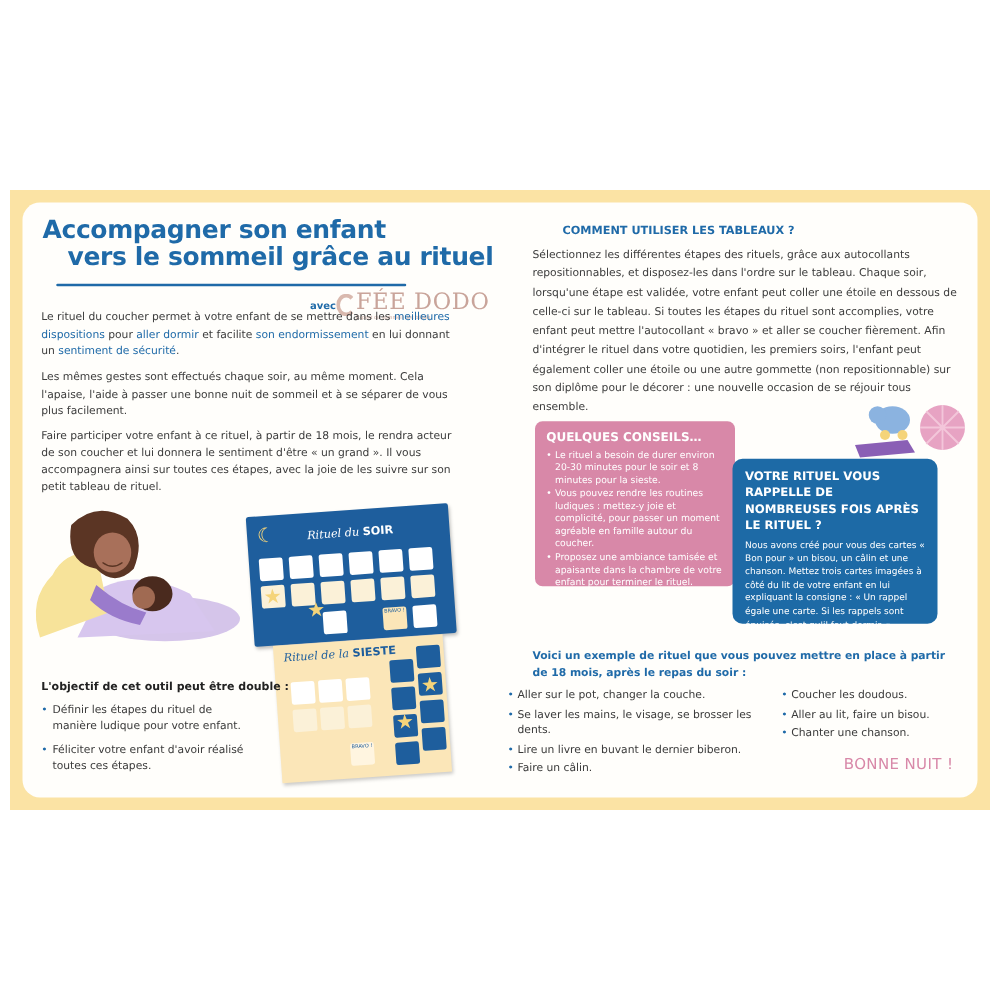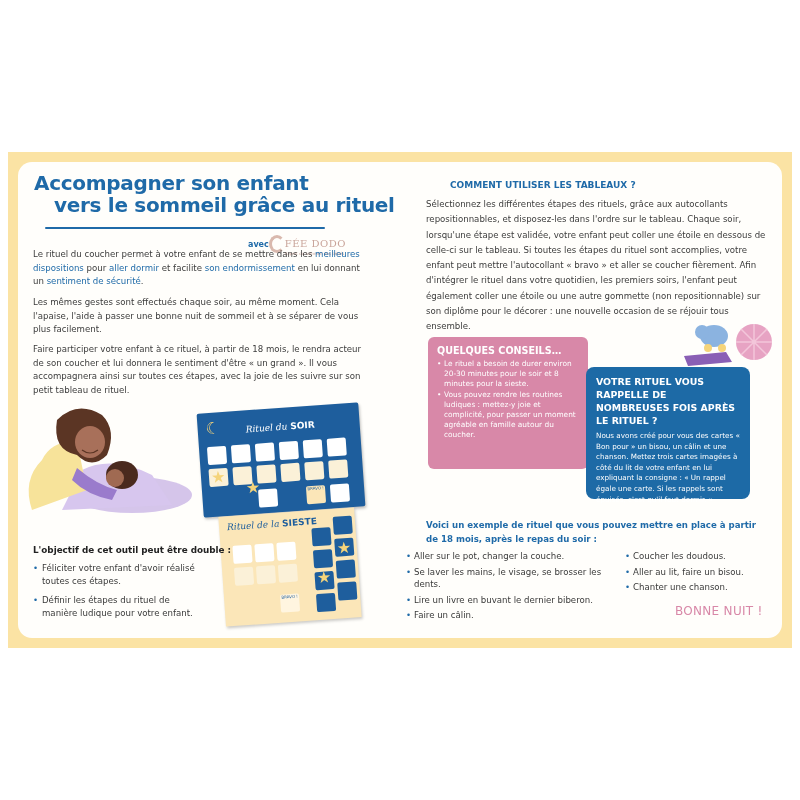--- a/index.html
+++ b/index.html
@@ -6,21 +6,21 @@
   body { width:800px; height:800px; background:#ffffff; position:relative; overflow:hidden;
          font-family:"DejaVu Sans", sans-serif; color:#3a3a3a; }
   .frame { position:absolute; left:8px; top:152px; width:784px; height:496px; background:#fbe3a4; }
   .card { position:absolute; left:18px; top:162px; width:764px; height:476px; background:#fffefb; border-radius:14px; }
   .title { position:absolute; left:34px; top:172px; color:#1f6aa8; font-weight:bold; font-size:20px; line-height:22px; letter-spacing:-0.3px; }
   .title .l2 { display:block; padding-left:20px; }
   .title-underline { position:absolute; left:45px; top:227px; width:280px; height:2px; background:#1f6aa8; border-radius:1px; }
   .partner { position:absolute; left:248px; top:232px; display:flex; align-items:center; gap:0; }
   .partner .avec { color:#1f6aa8; font-size:8px; font-weight:bold; }
   .partner .logo-mark { width:16px; height:18px; border-radius:50%; border:3px solid #d9b9ae; border-right-color:transparent; box-sizing:border-box; }
-  .partner .logo-text { font-family:"DejaVu Serif", serif; color:#c9a49a; font-size:10px; letter-spacing:0.5px; line-height:14px; }
+  .partner .logo-text { font-family:"DejaVu Serif", serif; color:#c9a49a; font-size:18px; letter-spacing:0.5px; line-height:14px; }
   .partner .logo-sub { font-size:4px; color:#c9a49a; display:block; }
   .p { position:absolute; font-size:8.6px; line-height:13.5px; color:#3c3c3c; }
   .hl { color:#1f6aa8; }
   .p1 { left:33px; top:248px; width:330px; }
   .p2 { left:33px; top:296px; width:330px; }
   .p3 { left:33px; top:343px; width:330px; }
   .illu { position:absolute; }
   .obj-title { position:absolute; left:33px; top:545px; font-size:8.8px; font-weight:bold; color:#222; }
   .obj-list { position:absolute; left:33px; top:562px; width:170px; font-size:8.6px; line-height:13px; margin:0; padding:0; list-style:none; }
   .obj-list li { position:relative; padding-left:9px; margin-bottom:6px; }
@@ -128,42 +128,43 @@
   <div class="cell blue" style="left:114px;top:30px"></div>
   <div class="cell blue" style="left:114px;top:52px"></div>
   <div class="cell blue" style="left:114px;top:74px"></div>
   <span class="star" style="left:116px;top:32px">★</span>
   <span class="star" style="left:94px;top:60px">★</span>
   <div class="cell" style="left:56px;top:82px;background:#fff5e0;font-size:4px;color:#1e5e9d;text-align:center">BRAVO !</div>
 </div>
 
 <div class="obj-title">L'objectif de cet outil peut être double :</div>
 <ul class="obj-list">
+  <li>Définir les étapes du rituel de manière ludique pour votre enfant.</li>
   <li>Féliciter votre enfant d'avoir réalisé toutes ces étapes.</li>
-  <li>Définir les étapes du rituel de manière ludique pour votre enfant.</li>
 </ul>
 
 <div class="r-head">COMMENT UTILISER LES TABLEAUX ?</div>
 <div class="r-body">Sélectionnez les différentes étapes des rituels, grâce aux autocollants repositionnables, et disposez-les dans l'ordre sur le tableau. Chaque soir, lorsqu'une étape est validée, votre enfant peut coller une étoile en dessous de celle-ci sur le tableau. Si toutes les étapes du rituel sont accomplies, votre enfant peut mettre l'autocollant « bravo » et aller se coucher fièrement. Afin d'intégrer le rituel dans votre quotidien, les premiers soirs, l'enfant peut également coller une étoile ou une autre gommette (non repositionnable) sur son diplôme pour le décorer : une nouvelle occasion de se réjouir tous ensemble.</div>
 
 <svg class="illu" style="left:676px;top:318px" width="100" height="50" viewBox="0 0 100 50">
   <circle cx="78" cy="24" r="18" fill="#e7a3c3"></circle>
   <path d="M78 6 L78 42 M60 24 L96 24 M65 11 L91 37 M91 11 L65 37" stroke="#f3c6da" stroke-width="1.5"></path>
   <ellipse cx="38" cy="18" rx="14" ry="11" fill="#8bb3e0"></ellipse>
   <circle cx="26" cy="14" r="7" fill="#8bb3e0"></circle>
   <circle cx="32" cy="30" r="4" fill="#f5d47a"></circle>
   <circle cx="46" cy="30" r="4" fill="#f5d47a"></circle>
   <path d="M8 38 L50 34 L56 44 L12 48 Z" fill="#8a5fb5"></path>
 </svg>
 
 <div class="tips">
   <div class="h">QUELQUES CONSEILS…</div>
   <ul>
     <li>Le rituel a besoin de durer environ 20-30 minutes pour le soir et 8 minutes pour la sieste.</li>
     <li>Vous pouvez rendre les routines ludiques : mettez-y joie et complicité, pour passer un moment agréable en famille autour du coucher.</li>
+    <li>Proposez une ambiance tamisée et apaisante dans la chambre de votre enfant pour terminer le rituel.</li>
   </ul>
 </div>
 
 <div class="remind">
   <div class="h">VOTRE RITUEL VOUS RAPPELLE DE NOMBREUSES FOIS APRÈS LE RITUEL ?</div>
   <div class="b">Nous avons créé pour vous des cartes « Bon pour » un bisou, un câlin et une chanson. Mettez trois cartes imagées à côté du lit de votre enfant en lui expliquant la consigne : « Un rappel égale une carte. Si les rappels sont épuisés, c'est qu'il faut dormir. »</div>
 </div>
 
 <div class="ex-head">Voici un exemple de rituel que vous pouvez mettre en place à partir de 18 mois, après le repas du soir :</div>
 <div class="ex-col1">

